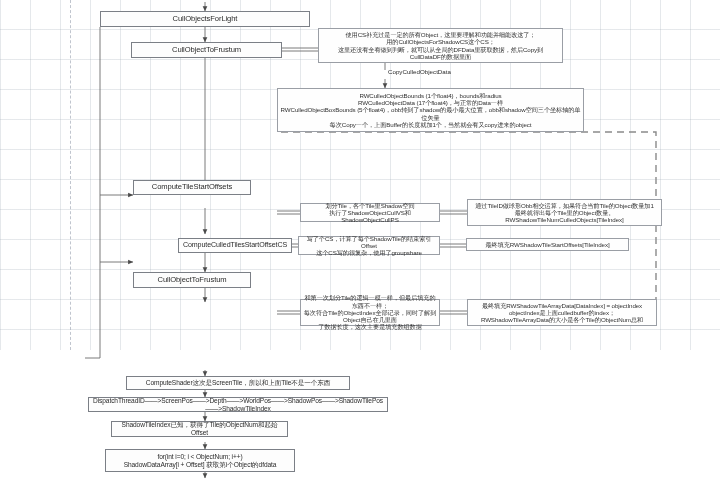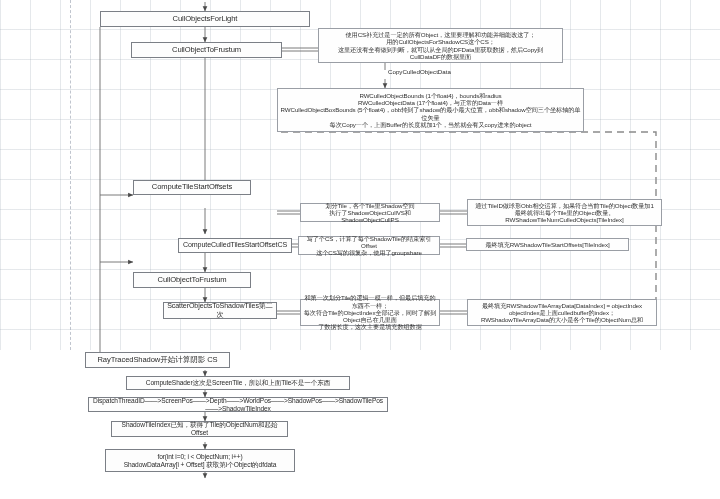--- a/index.html
+++ b/index.html
@@ -168,39 +168,33 @@
   </div>
 
   <div class="node note f6" style="left:466px;top:238px;width:163px;height:13px;">
     <span>最终填充RWShadowTileStartOffsets[TileIndex]</span>
   </div>
 
   <div class="node f75" style="left:133px;top:272px;width:118px;height:16px;">
     <span>CullObjectToFrustum</span>
   </div>
 
-  <div class="node f7" style="left:163px;top:302px;width:114px;height:17px;">
-    <span>ScatterObjectsToShadowTiles第二次</span>
-  </div>
 
   <div class="node note f6" style="left:300px;top:299px;width:140px;height:27px;white-space:pre-line;">
     <span>和第一次划分Tile的逻辑一模一样，但最后填充的东西不一样；
 每次符合Tile的ObjectIndex全部记录，同时了解到Object自己在几里面
 了数据长度，这次主要是填充数组数据</span>
   </div>
 
   <div class="node note f6" style="left:467px;top:299px;width:190px;height:27px;white-space:pre-line;">
     <span>最终填充RWShadowTileArrayData[DataIndex] = objectIndex
 objectIndex是上面culledbuffer的index；
 RWShadowTileArrayData的大小是各个Tile的ObjectNum总和</span>
   </div>
 
-  <div class="node f75" style="left:85px;top:352px;width:145px;height:16px;">
-    <span>RayTracedShadow开始计算阴影 CS</span>
-  </div>
 
   <div class="node f65" style="left:126px;top:376px;width:224px;height:14px;">
     <span>ComputeShader这次是ScreenTile，所以和上面Tile不是一个东西</span>
   </div>
 
   <div class="node f65" style="left:88px;top:397px;width:300px;height:15px;">
     <span>DispatchThreadID——&gt;ScreenPos——&gt;Depth——&gt;WorldPos——&gt;ShadowPos——&gt;ShadowTilePos——&gt;ShadowTileIndex</span>
   </div>
 
   <div class="node f65" style="left:111px;top:421px;width:177px;height:16px;">

